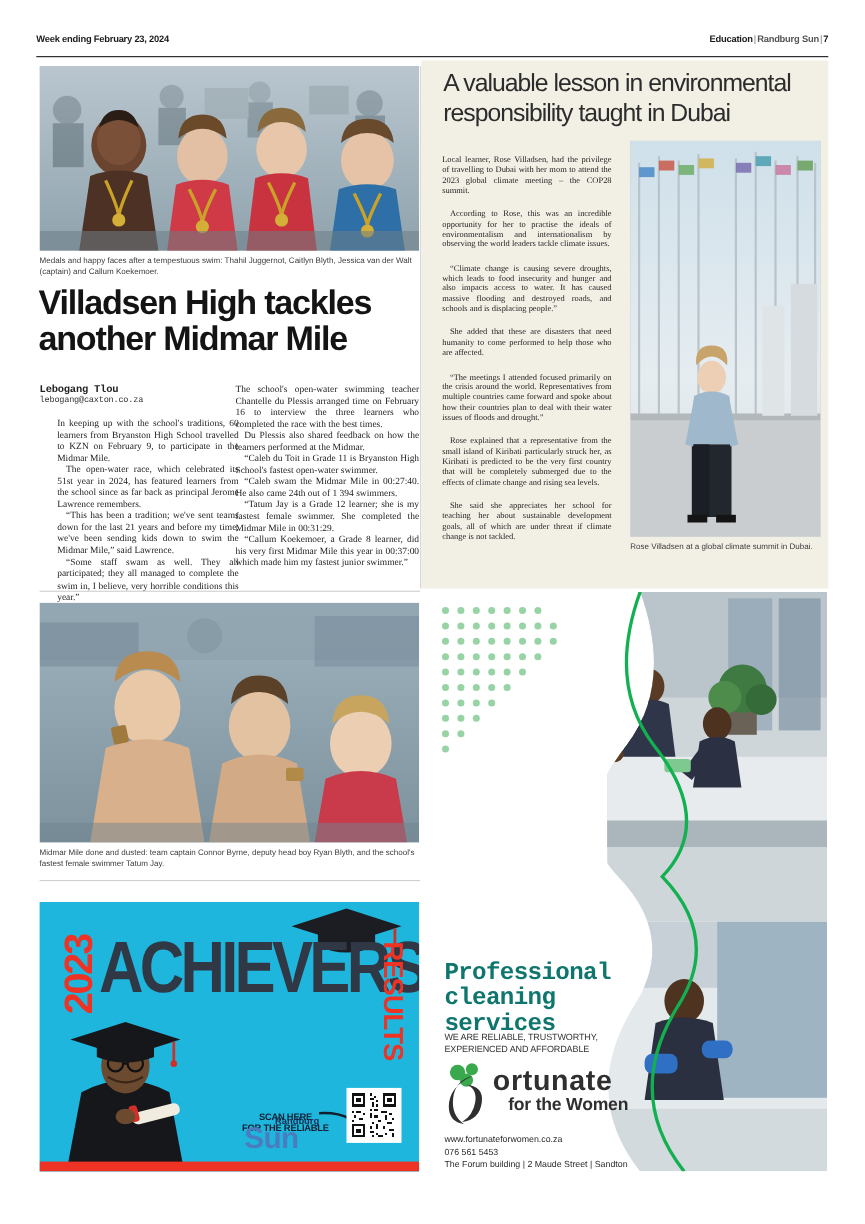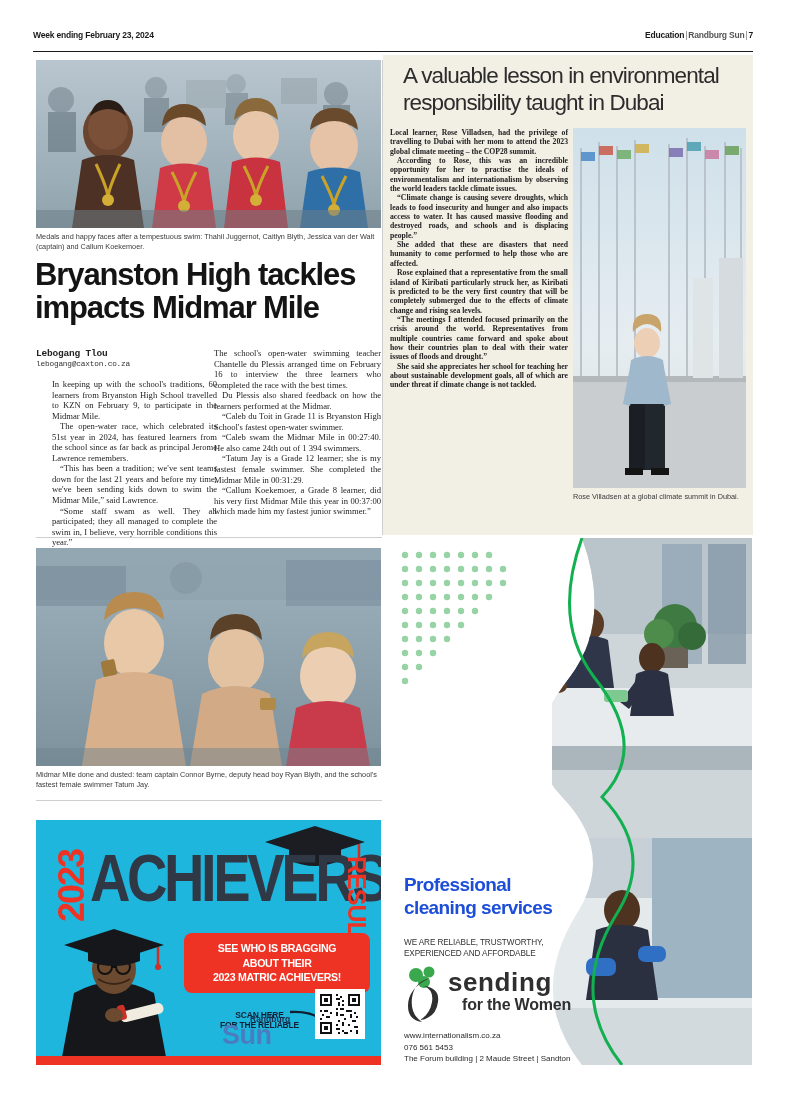--- a/index.html
+++ b/index.html
@@ -67,21 +67,21 @@
     position:absolute; left:403px; top:62px; width:356px;
     font-family:"Liberation Sans", sans-serif;
     font-weight:normal; font-size:22.5px; line-height:27px;
     letter-spacing:-0.9px; color:#2c2c2c;
   }
   .dubai-body {
     position:absolute; left:390px; top:128px; width:178px;
     font-family:"Liberation Serif", serif;
     font-size:7.7px; line-height:9.35px; color:#222; text-align:justify;
   }
-  .dubai-body p { margin:0; text-indent:7px;font-weight:bold; }
+  .dubai-body p { margin:12px; text-indent:7px; }
   .dubai-body p.first { text-indent:0; }
 
   
   .ad-ach {
     position:absolute; left:36px; top:820px; width:345px; height:245px;
     background:#1fb6dd; overflow:hidden;
   }
   .ad-ach .redbar { position:absolute; left:0; bottom:0; width:100%; height:9px; background:#ee3224; }
   .vert-2023 {
     position:absolute; left:18px; top:30px;
@@ -131,22 +131,22 @@
   }
   .grad-girl { position:absolute; left:18px; bottom:8px; width:120px; height:150px; }
 
   
   .ad-clean {
     position:absolute; left:386px; top:538px; width:366px; height:527px;
     background:#ffffff; overflow:hidden;
   }
   .clean-title {
     position:absolute; left:18px; top:335px; width:200px;
-    font-family:Liberation Sans, sans-serif; font-weight:bold;
-    font-size:19px; line-height:23px; color:#1d4ed8; letter-spacing:-0.6px;
+    font-family:Liberation Mono, monospace; font-weight:bold;
+    font-size:22px; line-height:23px; color:#0f766e; letter-spacing:-0.6px;
   }
   .clean-sub {
     position:absolute; left:18px; top:399px; width:200px;
     font-family:"Liberation Sans", sans-serif;
     font-size:8.2px; line-height:11px; color:#333; letter-spacing:-0.1px;
   }
   .clean-logo { position:absolute; left:18px; top:428px; width:215px; height:58px;}
   .clean-logo .word {
     position:absolute; left:44px; top:2px;
     font-family:"Liberation Sans", sans-serif; font-weight:bold;
@@ -230,21 +230,21 @@
         <path d="M272 112 q26 -9 52 0 l8 56 h-68 z" fill="#2f6fa8"></path>
         <path d="M274 70 q24 -18 48 0 q-2 -22 -24 -22 q-22 0 -24 22z" fill="#6a4a2c"></path>
         <path d="M286 116 q12 24 12 30 q0 -6 12 -30" stroke="#c9a227" stroke-width="3" fill="none"></path>
         <circle cx="298" cy="150" r="6" fill="#d4af37"></circle>
       </g>
       <rect x="0" y="150" width="345" height="18" fill="#6e7d86" opacity="0.55"></rect>
     </svg>
   </div>
   <div class="caption" style="left:36px; top:232px; width:345px;">Medals and happy faces after a tempestuous swim: Thahil Juggernot, Caitlyn Blyth, Jessica van der Walt (captain) and Callum Koekemoer.</div>
 
-  <div class="headline">Bryanston High tackles impacts Midmar Mile</div>
+  <div class="headline">Villadsen High tackles another Midmar Mile</div>
 
   <div class="byline">
     <div class="name">Lebogang Tlou</div>
     <div class="mail">lebogang@caxton.co.za</div>
   </div>
 
   <div class="bodycol" style="left:52px; top:379px; width:165px;">
     <p class="first">In keeping up with the school's traditions, 60 learners from Bryanston High School travelled to KZN on February 9, to participate in the Midmar Mile.</p>
     <p>The open-water race, which celebrated its 51st year in 2024, has featured learners from the school since as far back as principal Jerome Lawrence remembers.</p>
     <p>“This has been a tradition; we've sent teams down for the last 21 years and before my time, we've been sending kids down to swim the Midmar Mile,” said Lawrence.</p>
@@ -264,22 +264,22 @@
   <div class="hair" style="left:36px; top:537px; width:346px; height:1px;"></div>
 
   <div class="dubai-box"></div>
   <div class="dubai-head">A valuable lesson in environmental responsibility taught in Dubai</div>
 
   <div class="dubai-body">
     <p class="first">Local learner, Rose Villadsen, had the privilege of travelling to Dubai with her mom to attend the 2023 global climate meeting – the COP28 summit.</p>
     <p>According to Rose, this was an incredible opportunity for her to practise the ideals of environmentalism and internationalism by observing the world leaders tackle climate issues.</p>
     <p>“Climate change is causing severe droughts, which leads to food insecurity and hunger and also impacts access to water. It has caused massive flooding and destroyed roads, and schools and is displacing people.”</p>
     <p>She added that these are disasters that need humanity to come performed to help those who are affected.</p>
+    <p>“The meetings I attended focused primarily on the crisis around the world. Representatives from multiple countries came forward and spoke about how their countries plan to deal with their water issues of floods and drought.”</p>
     <p>Rose explained that a representative from the small island of Kiribati particularly struck her, as Kiribati is predicted to be the very first country that will be completely submerged due to the effects of climate change and rising sea levels.</p>
-    <p>“The meetings I attended focused primarily on the crisis around the world. Representatives from multiple countries came forward and spoke about how their countries plan to deal with their water issues of floods and drought.”</p>
     <p>She said she appreciates her school for teaching her about sustainable development goals, all of which are under threat if climate change is not tackled.</p>
   </div>
 
   <div class="photo" style="left:573px; top:128px; width:173px; height:360px;">
     <svg width="173" height="360" viewBox="0 0 173 360" preserveAspectRatio="none">
       <defs>
         <linearGradient id="skyB" x1="0" y1="0" x2="0" y2="1">
           <stop offset="0%" stop-color="#cfe0ea"></stop>
             <stop offset="60%" stop-color="#e6edf1"></stop>
             <stop offset="100%" stop-color="#d8dde0"></stop>
@@ -379,25 +379,20 @@
         <polygon points="52,2 102,18 52,34 2,18" fill="#1b1d22"></polygon>
         <path d="M26 24 v12 q26 12 52 0 v-12 l-26 9z" fill="#1b1d22"></path>
         <line x1="96" y1="20" x2="96" y2="40" stroke="#cf2f26" stroke-width="2.5"></line>
         <circle cx="96" cy="42" r="3.5" fill="#cf2f26"></circle>
       </svg>
     </div>
     <div class="vert-2023">2023</div>
     <div class="ach-word">ACHIEVERS</div>
     <div class="vert-results">RESULTS</div>
 
-    <div class="redbox">
-      <span>SEE WHO IS BRAGGING</span>
-      <span>ABOUT THEIR</span>
-      <span>2023 MATRIC ACHIEVERS!</span>
-    </div>
 
     <div class="scan-txt">
       <div>SCAN HERE</div>
       <div>FOR THE RELIABLE</div>
     </div>
 
     <svg class="hair" style="left:252px; top:186px; width:56px; height:34px; background:none;" width="56" height="34" viewBox="0 0 56 34">
       <path d="M2 6 q30 -2 44 20" stroke="#11202f" stroke-width="2.4" fill="none"></path>
       <polygon points="48,30 38,20 50,18" fill="#11202f"></polygon>
     </svg>
@@ -608,24 +603,24 @@
     </div>
 
     <div class="clean-logo">
       <svg style="position:absolute; left:0; top:0;" width="48" height="56" viewBox="0 0 48 56">
         <circle cx="12" cy="9" r="7" fill="#3aa94d"></circle>
         <circle cx="25" cy="6" r="5.5" fill="#3aa94d"></circle>
         <circle cx="20" cy="16" r="6" fill="#3aa94d"></circle>
         <path d="M26 12 q-16 4 -18 20 q-2 16 10 24 q-14 -2 -14 -16 q0 -18 22 -28z" fill="#2f2f2f"></path>
         <path d="M20 20 q10 4 8 16 q-2 12 -12 18 q16 -2 18 -18 q2 -14 -14 -16z" fill="#2f2f2f"></path>
       </svg>
-      <span class="word">sending</span>
+      <span class="word">ortunate</span>
       <span class="sub2">for the Women</span>
     </div>
 
     <div class="clean-contact">
-      <div>www.internationalism.co.za</div>
+      <div>www.fortunateforwomen.co.za</div>
       <div>076 561 5453</div>
       <div>The Forum building | 2 Maude Street | Sandton</div>
     </div>
   </div>
 
 </div>
 
 </body></html>

